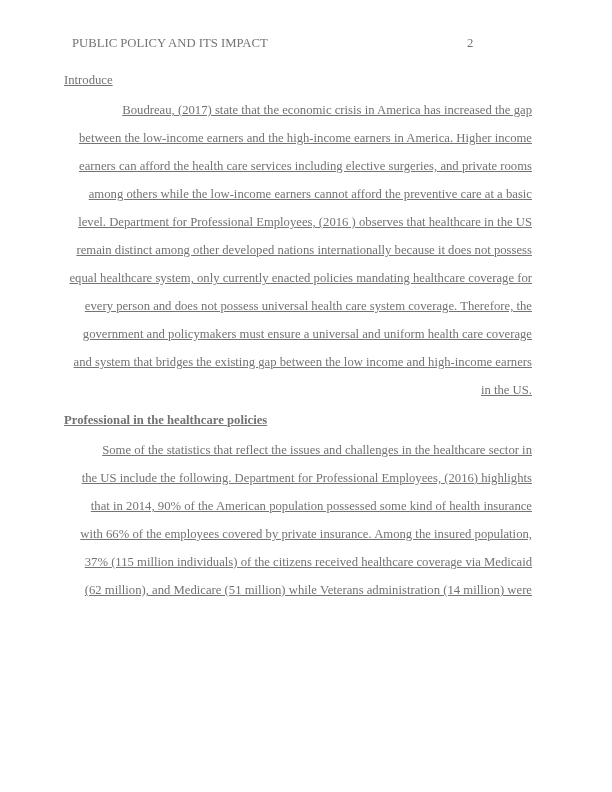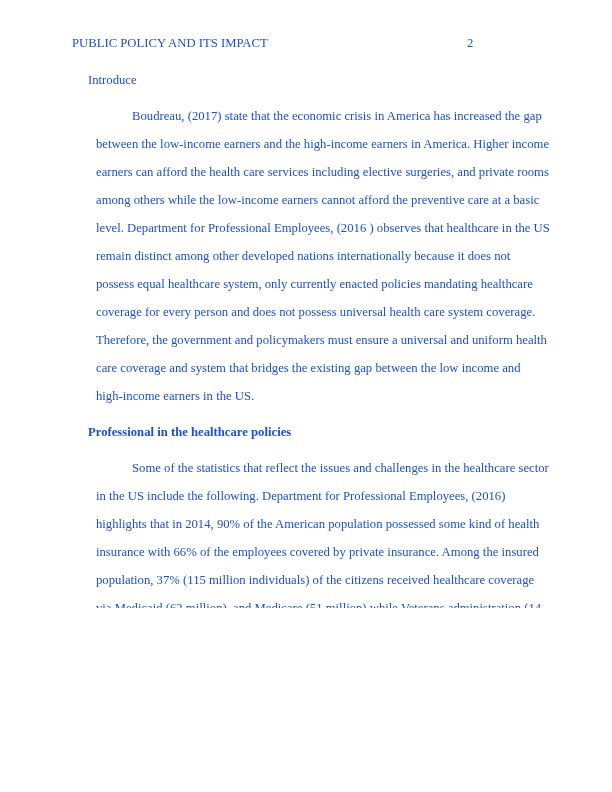--- a/index.html
+++ b/index.html
@@ -5,21 +5,21 @@
   html, body {
     margin: 0;
     padding: 0;
     background: #ffffff;
   }
   .page {
     position: relative;
     width: 612px;
     height: 608px;
     background: #ffffff;
-    color: #1d4ed8;
+    color: #737373;
     font-family: "Liberation Serif", serif;
     font-size: 12.7px;
     overflow: hidden;
   }
   .running-header {
     position: absolute;
     top: 36px;
     left: 72px;
     width: 468px;
     line-height: 14px;
@@ -29,36 +29,37 @@
   }
   .page-number {
     position: absolute;
     top: 36px;
     left: 467px;
     line-height: 14px;
   }
   .doc-body {
     position: absolute;
     top: 66px;
-    left: 88px;
+    left: 64px;
     width: 470px;
     line-height: 28px;
+    text-decoration: underline;
   }
   .section-heading {
     margin: 0;
     font-weight: normal;
     font-size: 12.7px;
   }
   .section-heading.bold {
     font-weight: bold;
   }
   .para {
-    margin: 8px;
+    margin: 2px;
     text-indent: 36px;
-    text-align: left;
+    text-align: right;
   }
 </style>
 </head>
 <body>
 
 <div class="page">
 
   <div class="running-header">
     <span class="running-head-text">PUBLIC POLICY AND ITS IMPACT</span>
   </div>

